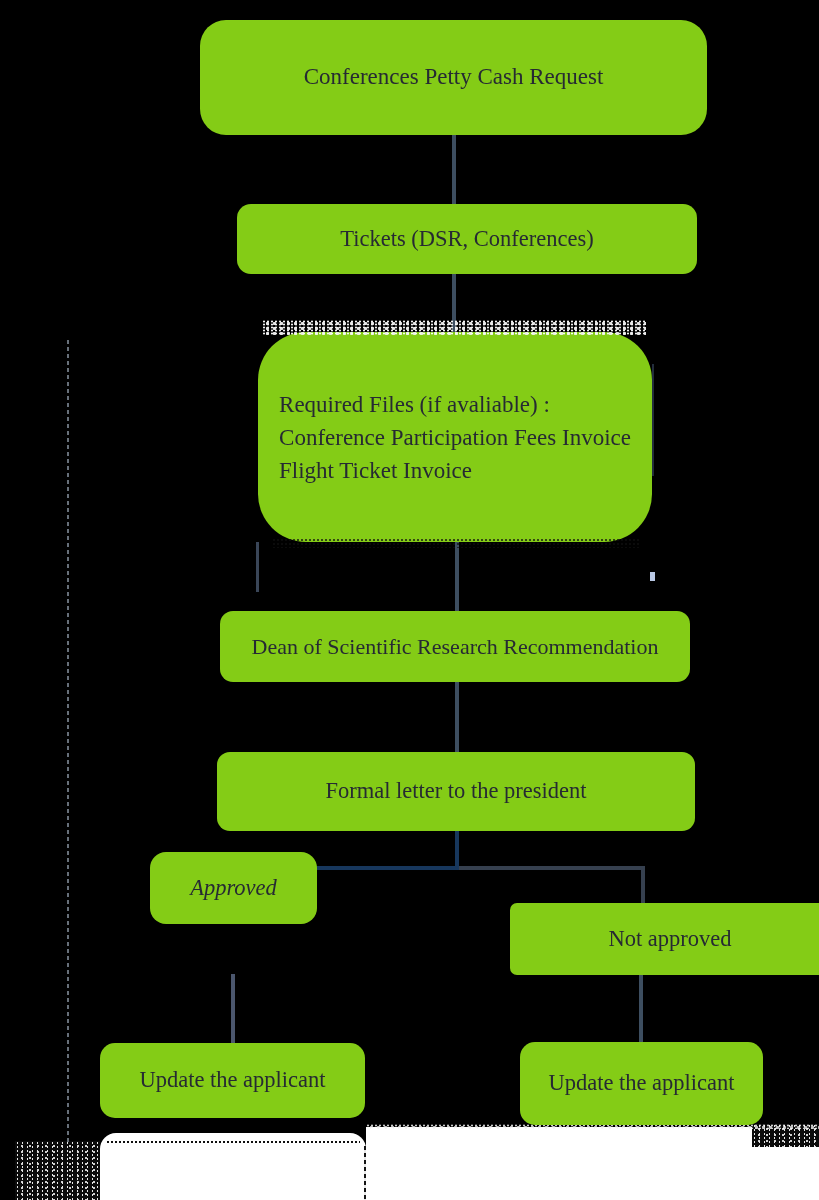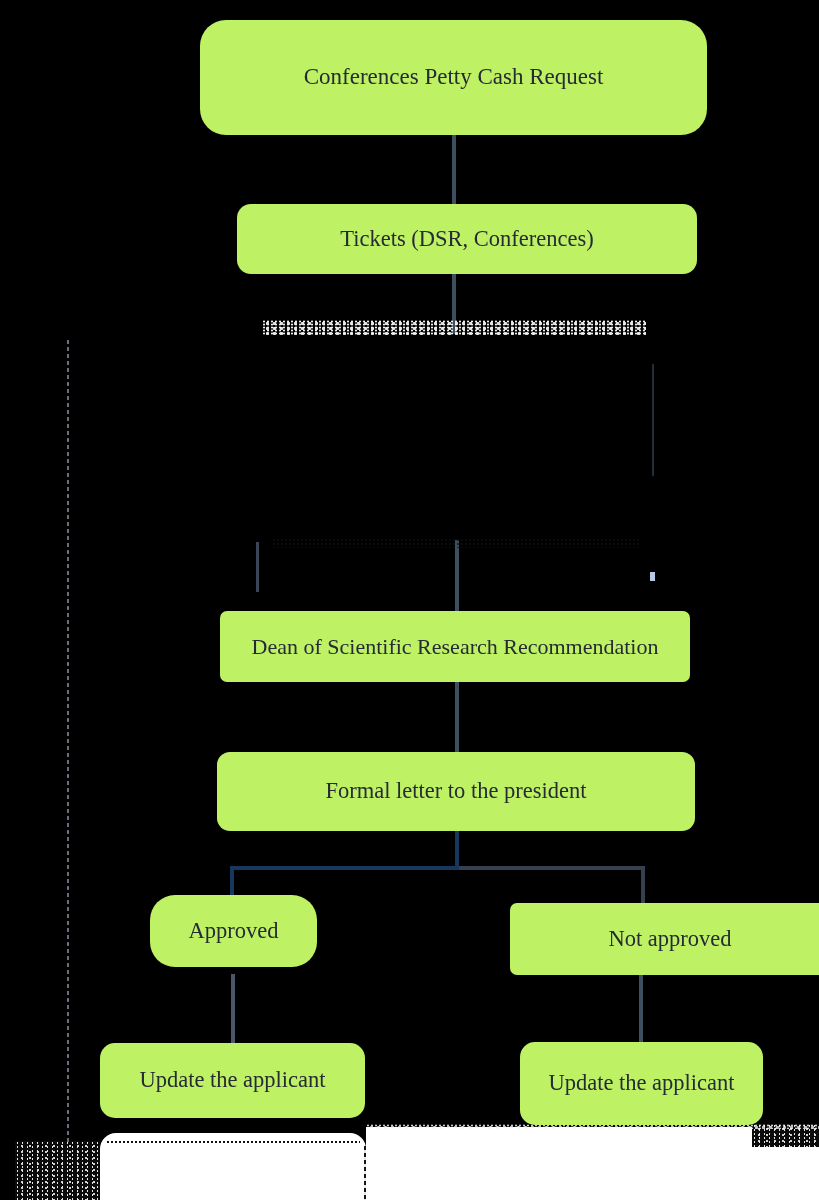--- a/index.html
+++ b/index.html
@@ -4,34 +4,34 @@
 <style>
   html,body{margin:0;padding:0;background:#000;}
   #stage{
     position:relative;width:819px;height:1200px;background:#000;
     overflow:hidden;
     font-family:"Liberation Serif","DejaVu Serif",serif;
   }
   
   .node{
     position:absolute;
-    background:#bef264;
+    background:#84cc16;
     color:#262a33;
     display:flex;align-items:center;justify-content:center;
     font-size:22.5px;
     line-height:1.25;
   }
   .node .lines{display:block;}
   .node .lines span{display:block;line-height:33px;font-size:23px;}
   #node-1{left:200px;top:20px;width:507px;height:115px;border-radius:26px;font-size:23px;}
   #node-2{left:237px;top:204px;width:460px;height:70px;border-radius:14px;}
   #node-3{left:258px;top:332px;width:394px;height:210px;border-radius:48px;}
-  #node-4{left:220px;top:611px;width:470px;height:71px;border-radius:7px;font-size:22px;}
+  #node-4{left:220px;top:611px;width:470px;height:71px;border-radius:13px;font-size:22px;}
   #node-5{left:217px;top:752px;width:478px;height:79px;border-radius:13px;}
-  #node-6{left:150px;top:895px;width:167px;height:72px;border-radius:25px;}
+  #node-6{left:150px;top:852px;width:167px;height:72px;border-radius:16px;font-style:italic;}
   #node-7{left:510px;top:903px;width:320px;height:72px;border-radius:7px;}
   #node-8{left:100px;top:1043px;width:265px;height:75px;border-radius:15px;}
   #node-9{left:520px;top:1042px;width:243px;height:83px;border-radius:15px;}
 
   
   .vline{position:absolute;width:4px;background:#3d4e60;}
   .hline{position:absolute;height:4px;background:#17375d;}
   #edge-v1{left:452px;top:134px;height:71px;}
   #edge-v2{left:452px;top:272px;height:62px;}
   #edge-v3{left:455px;top:540px;height:72px;}
@@ -119,20 +119,27 @@
   <div id="edge-v9" class="vline"></div>
 
   <div id="node-1" class="node">
     <span>Conferences Petty Cash Request</span>
   </div>
 
   <div id="node-2" class="node">
     <span>Tickets (DSR, Conferences)</span>
   </div>
 
+  <div id="node-3" class="node">
+    <span class="lines">
+      <span>Required Files (if avaliable) :</span>
+      <span>Conference Participation Fees Invoice</span>
+      <span>Flight Ticket Invoice</span>
+    </span>
+  </div>
   <div id="band-node3-top" class="speckle-white"></div>
   <div id="band-node3-bottom" class="dark-dots"></div>
 
   <div id="node-4" class="node">
     <span>Dean of Scientific Research Recommendation</span>
   </div>
 
   <div id="node-5" class="node">
     <span>Formal letter to the president</span>
   </div>

